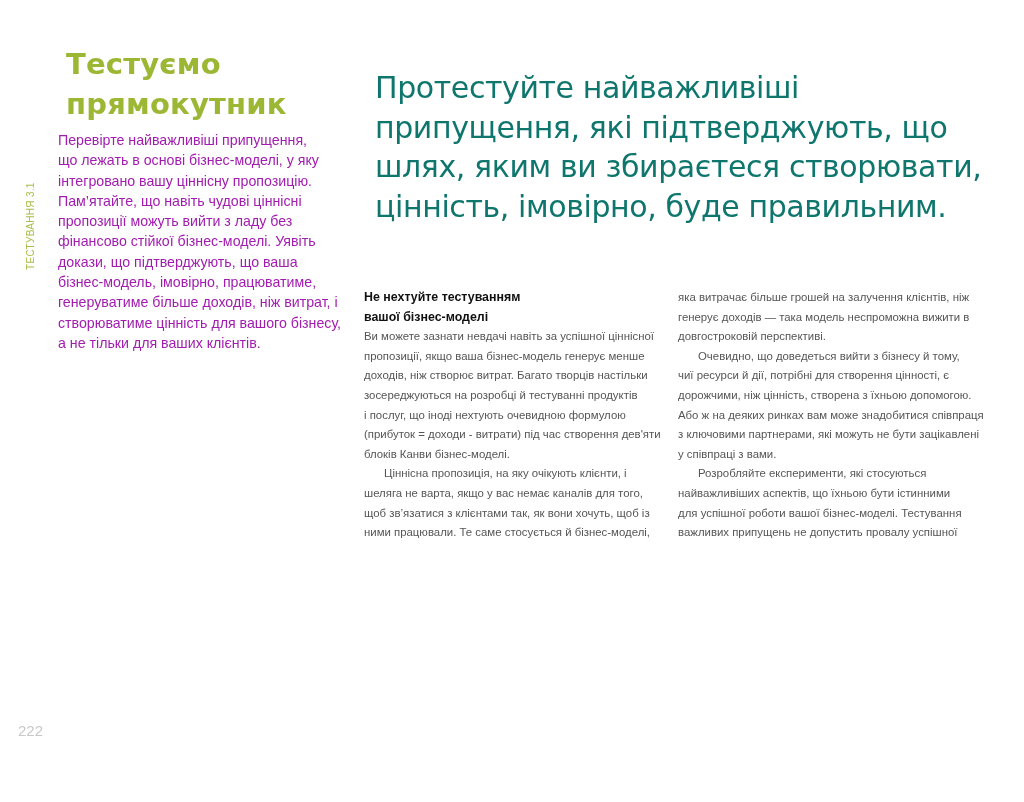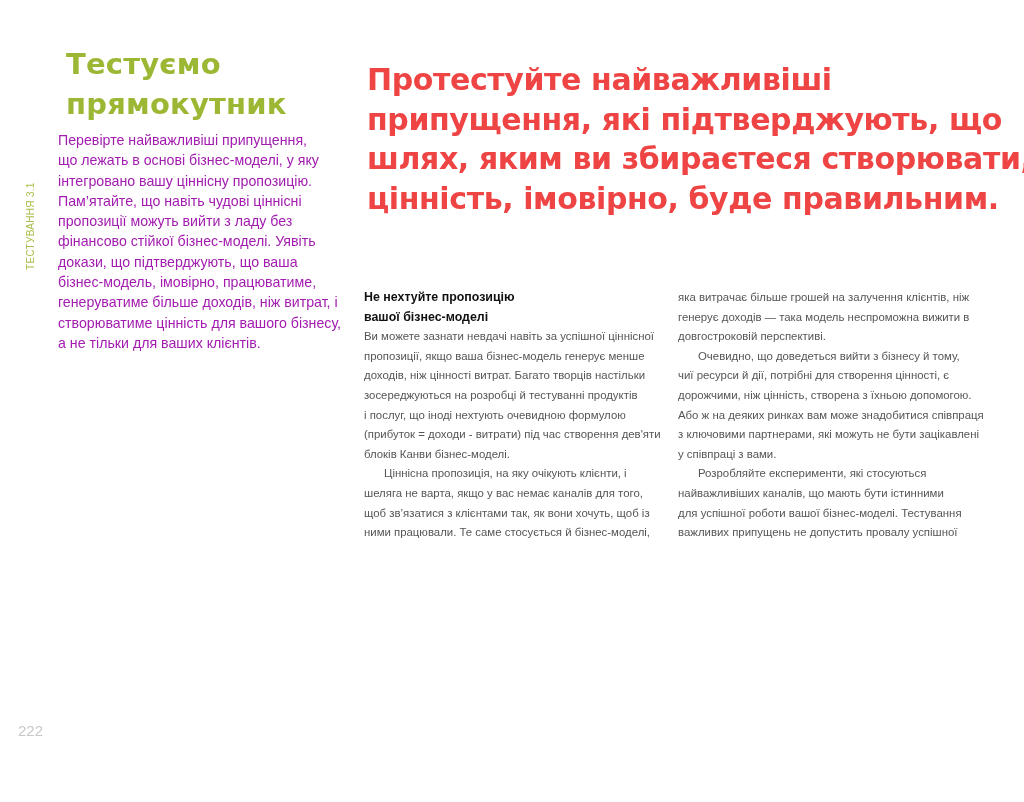--- a/index.html
+++ b/index.html
@@ -58,26 +58,26 @@
       margin: 0;
       font-size: 14.2px;
       line-height: 20.3px;
       color: #a21caf;
     }
     .quote {
       position: absolute;
       left: 363px;
       top: 56px;
       width: 620px;
-      margin: 4px;
+      margin: 12px;
       font-family: "DejaVu Sans", sans-serif;
-      font-weight: 700;
+      font-weight: 400;
       font-size: 30px;
       line-height: 39.5px;
-      color: #ef4444;
+      color: #0f766e;
       letter-spacing: -0.4px;
       -webkit-text-stroke: 0px;
     }
     .col {
       position: absolute;
       top: 288px;
       margin: 0;
       font-size: 11.4px;
       line-height: 19.6px;
       color: #555555;
@@ -129,27 +129,27 @@
 
   <blockquote class="quote">
     <span class="line">Протестуйте найважливіші</span>
     <span class="line">припущення, які підтверджують, що</span>
     <span class="line">шлях, яким ви збираєтеся створювати,</span>
     <span class="line">цінність, імовірно, буде правильним.</span>
   </blockquote>
 
   <div class="col col-left">
     <h3>
-      <span class="line">Не нехтуйте пропозицію</span>
+      <span class="line">Не нехтуйте тестуванням</span>
       <span class="line">вашої бізнес-моделі</span>
     </h3>
     <p>
       <span class="line">Ви можете зазнати невдачі навіть за успішної ціннісної</span>
       <span class="line">пропозиції, якщо ваша бізнес-модель генерує менше</span>
-      <span class="line">доходів, ніж цінності витрат. Багато творців настільки</span>
+      <span class="line">доходів, ніж створює витрат. Багато творців настільки</span>
       <span class="line">зосереджуються на розробці й тестуванні продуктів</span>
       <span class="line">і послуг, що іноді нехтують очевидною формулою</span>
       <span class="line">(прибуток = доходи - витрати) під час створення дев'яти</span>
       <span class="line">блоків Канви бізнес-моделі.</span>
     </p>
     <p class="indent">
       <span class="line">Ціннісна пропозиція, на яку очікують клієнти, і</span>
       <span class="line" style="text-indent:0">шеляга не варта, якщо у вас немає каналів для того,</span>
       <span class="line" style="text-indent:0">щоб зв’язатися з клієнтами так, як вони хочуть, щоб із</span>
       <span class="line" style="text-indent:0">ними працювали. Те саме стосується й бізнес-моделі,</span>
@@ -165,19 +165,19 @@
     <p class="indent">
       <span class="line">Очевидно, що доведеться вийти з бізнесу й тому,</span>
       <span class="line" style="text-indent:0">чиї ресурси й дії, потрібні для створення цінності, є</span>
       <span class="line" style="text-indent:0">дорожчими, ніж цінність, створена з їхньою допомогою.</span>
       <span class="line" style="text-indent:0">Або ж на деяких ринках вам може знадобитися співпраця</span>
       <span class="line" style="text-indent:0">з ключовими партнерами, які можуть не бути зацікавлені</span>
       <span class="line" style="text-indent:0">у співпраці з вами.</span>
     </p>
     <p class="indent">
       <span class="line">Розробляйте експерименти, які стосуються</span>
-      <span class="line" style="text-indent:0">найважливіших каналів, що мають бути істинними</span>
+      <span class="line" style="text-indent:0">найважливіших аспектів, що їхньою бути істинними</span>
       <span class="line" style="text-indent:0">для успішної роботи вашої бізнес-моделі. Тестування</span>
       <span class="line" style="text-indent:0">важливих припущень не допустить провалу успішної</span>
     </p>
   </div>
 
 </div>
 
 </body></html>

